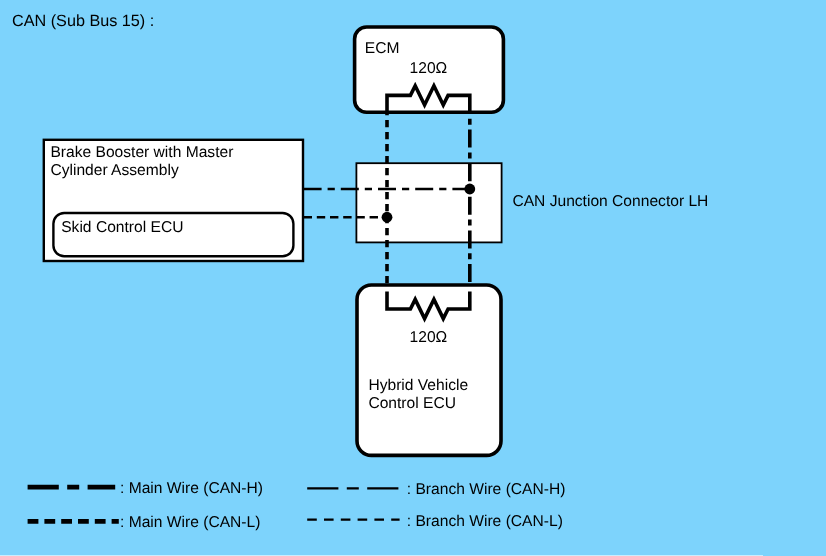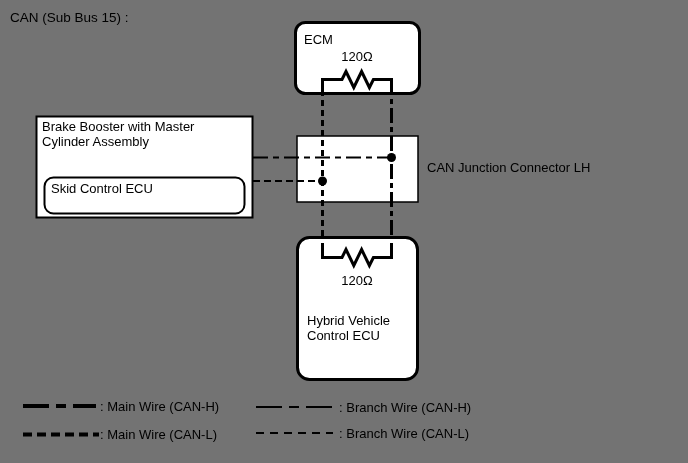--- a/index.html
+++ b/index.html
@@ -4,21 +4,21 @@
 <style>
   html, body {
     margin: 0;
     padding: 0;
     background: #ffffff;
   }
   .canvas {
     position: relative;
     width: 688px;
     height: 463px;
-    background: #737373;
+    background: #7dd3fc;
     overflow: hidden;
   }
   svg {
     display: block;
   }
   text {
     font-family: "Liberation Sans", sans-serif;
     font-size: 13px;
     fill: #000000;
   }

